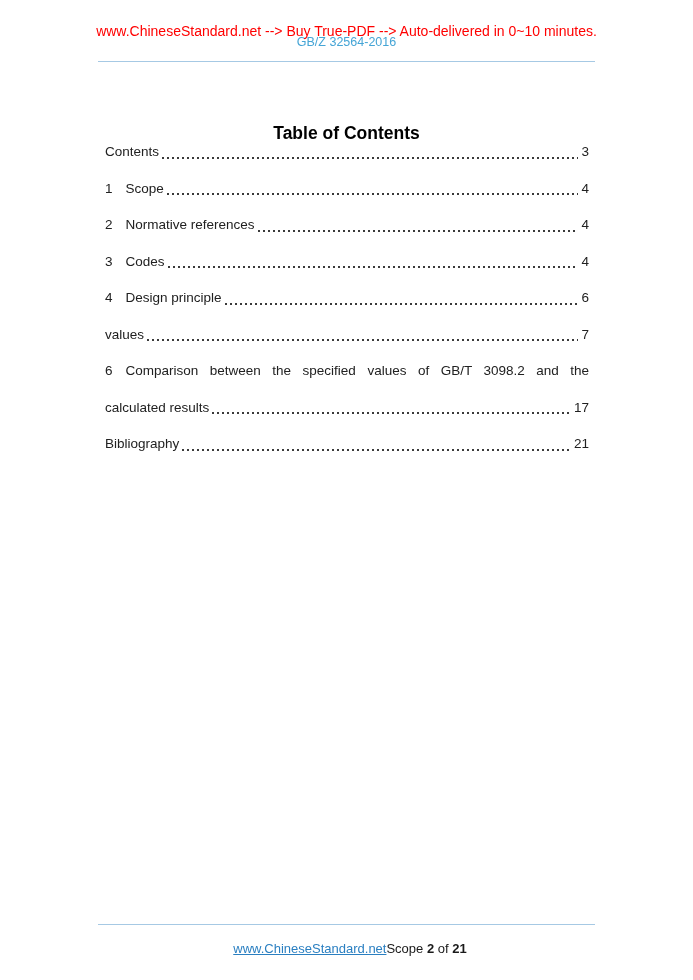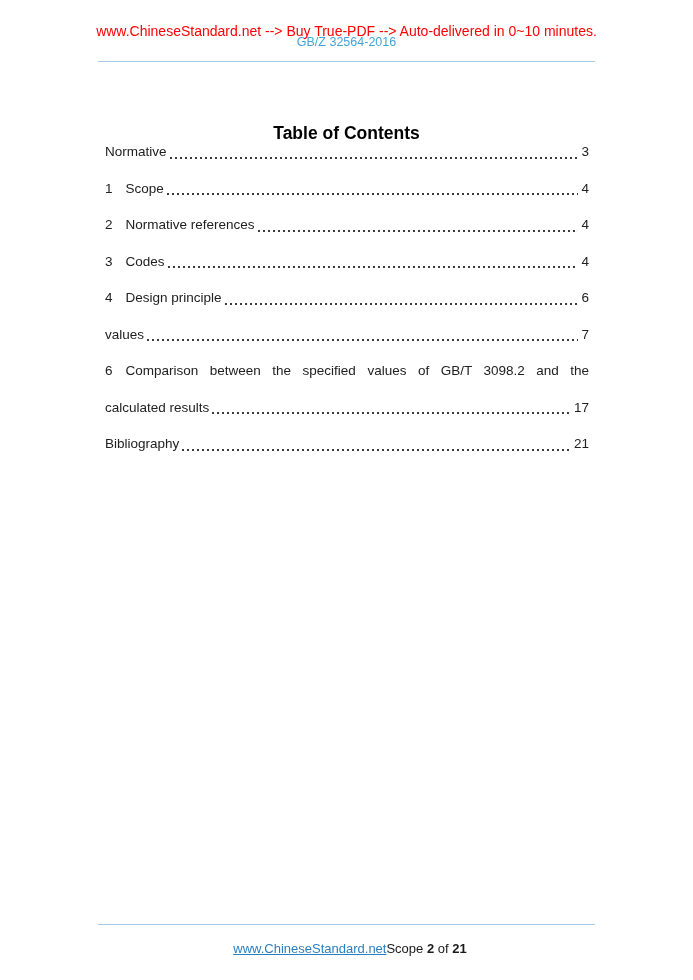--- a/index.html
+++ b/index.html
@@ -107,21 +107,21 @@
 
   <div class="watermark">www.ChineseStandard.net --&gt; Buy True-PDF --&gt; Auto-delivered in 0~10 minutes.</div>
   <div class="std-code">GB/Z 32564-2016</div>
   <div class="header-rule"></div>
 
   <div class="title">Table of Contents</div>
 
   <div class="toc">
 
     <div class="toc-row leader">
-      <span class="toc-text"><span>Normative</span></span>
+      <span class="toc-text"><span>Contents</span></span>
       <span class="toc-dots"></span>
       <span class="toc-page">3</span>
     </div>
 
     <div class="toc-row leader">
       <span class="toc-text"><span class="toc-num">1</span><span>Scope</span></span>
       <span class="toc-dots"></span>
       <span class="toc-page">4</span>
     </div>
 

